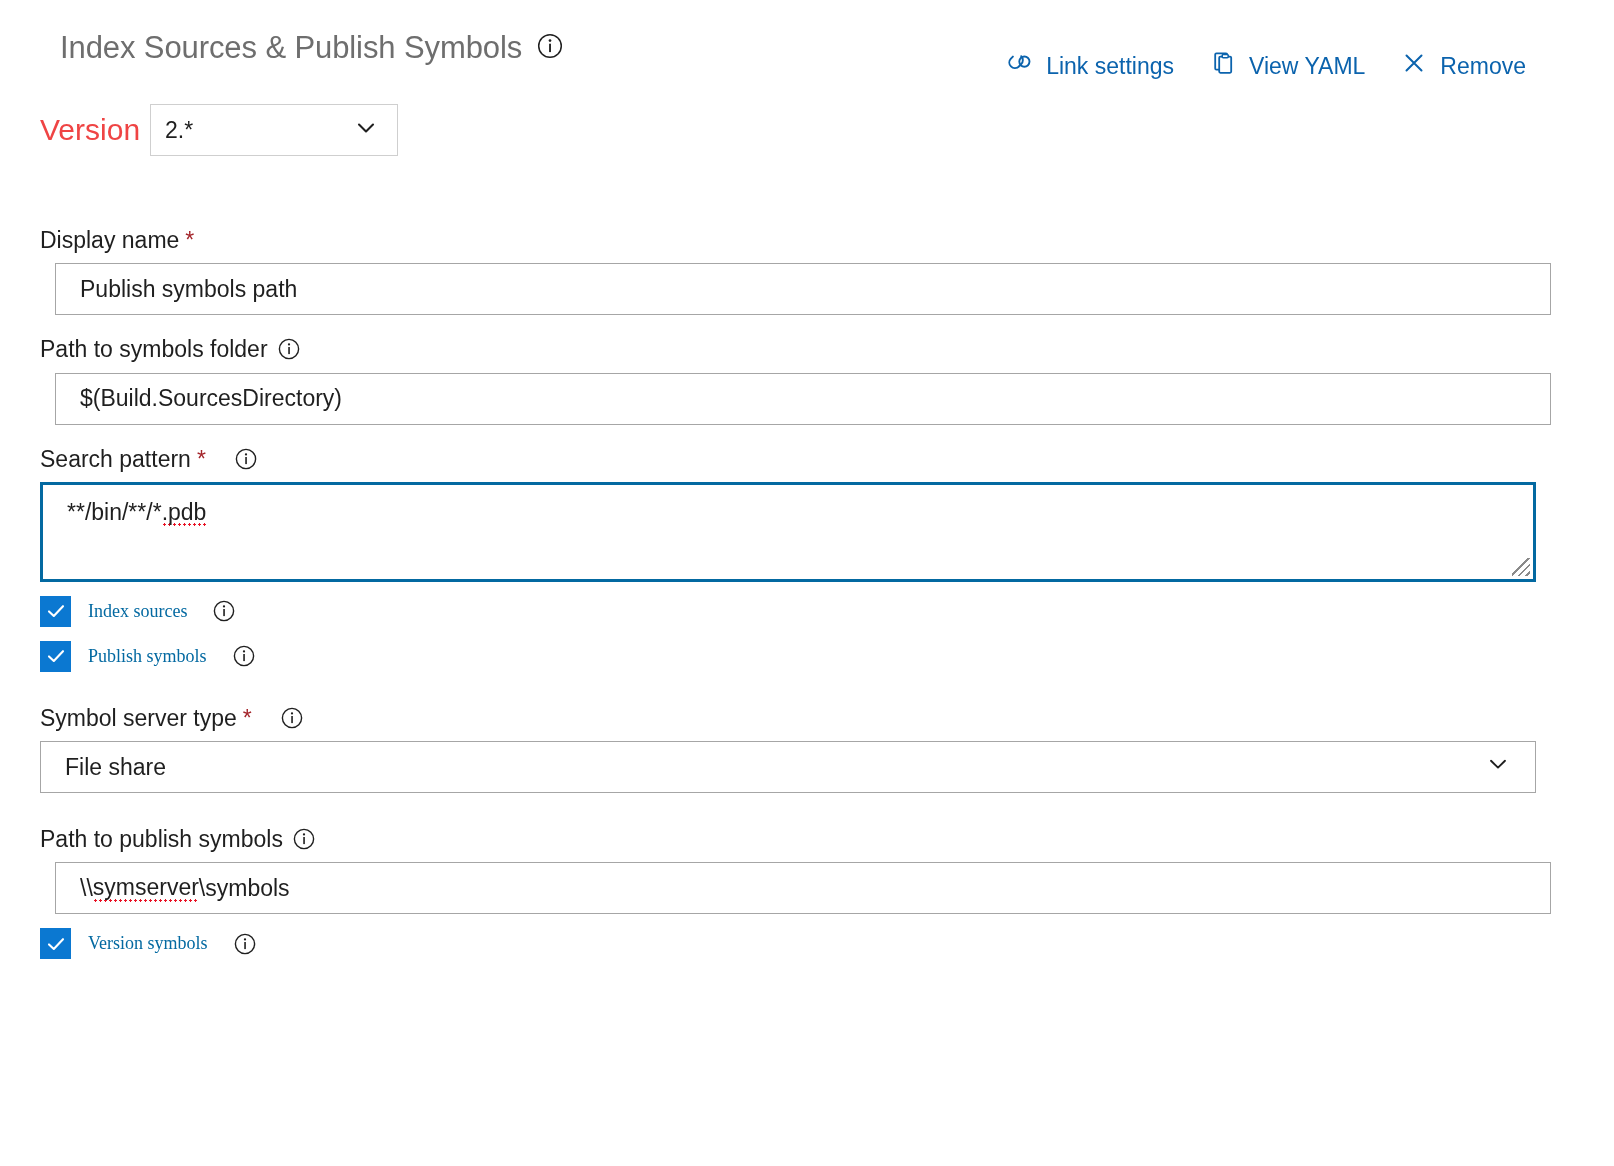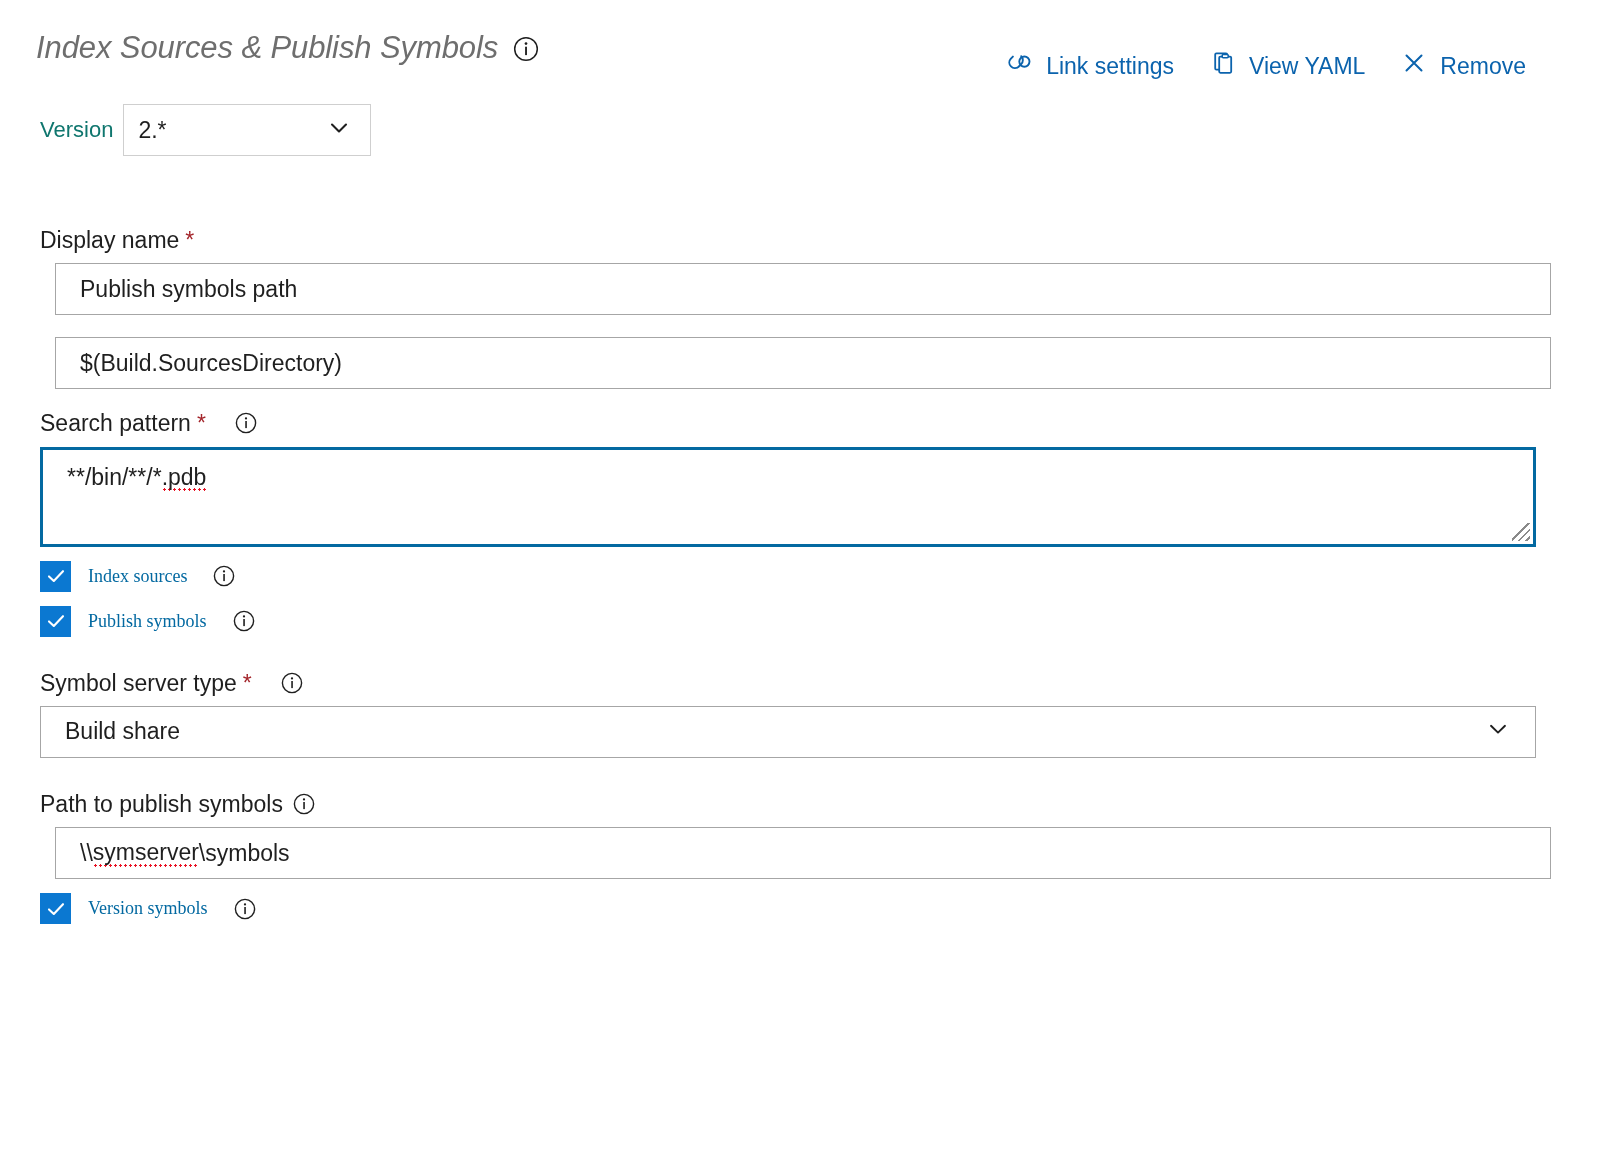--- a/index.html
+++ b/index.html
@@ -12,43 +12,43 @@
     overflow: hidden;
   }
   .page { position: relative; width: 1614px; height: 1166px; padding: 0; }
 
   
   .header-row {
     position: absolute; left: 0; top: 0; width: 1614px; height: 92px;
     display: flex; align-items: flex-start;
   }
   .title-wrap {
-    display: flex; align-items: flex-end; gap: 14px;
-    margin-left: 36px; margin-top: 32px; font-style: italic;
+    display: flex; align-items: flex-start; gap: 14px;
+    margin-left: 60px; margin-top: 32px;
   }
   .page-title {
     font-size: 31px; font-weight: 400; color: #6e6e6e;
     letter-spacing: -0.1px; line-height: 1;
   }
   .actions {
     position: absolute; right: 88px; top: 32px;
     display: flex; align-items: center; gap: 34px; margin-top: 16px;
   }
   .action-link {
     display: flex; align-items: center; gap: 11px;
     color: #0b63ad; font-size: 23px; cursor: pointer; white-space: nowrap;
   }
   .action-link .lbl { line-height: 1; }
 
   
   .version-row {
     position: absolute; left: 40px; top: 104px;
     display: flex; align-items: center; gap: 10px;
   }
-  .version-label { font-size: 22px; color: #0f766e; }
+  .version-label { font-size: 30px; color: #ef4444; }
   .version-select {
     width: 248px; height: 52px; border: 1px solid #cfcfcf; background: #fff;
     display: flex; align-items: center; justify-content: space-between;
     padding: 0 16px 0 14px; cursor: pointer;
   }
   .version-select .val { font-size: 23px; color: #1f1f1f; }
 
   
   .form { position: absolute; left: 40px; top: 228px; width: 1496px; }
   .field { margin-bottom: 0; }
@@ -189,20 +189,30 @@
         <span class="req">*</span>
       </div>
       <div class="txt-input">
         <span>Publish symbols path</span>
       </div>
     </div>
 
     <div class="gap-a"></div>
 
     <div class="field">
+      <div class="field-label">
+        <span>Path to symbols folder</span>
+        <span class="info-icon">
+          <svg width="24" height="24" viewBox="0 0 24 24">
+            <circle cx="12" cy="12" r="9.6" fill="none" stroke="#1f1f1f" stroke-width="1.4"></circle>
+            <circle cx="12" cy="7.4" r="1.15" fill="#1f1f1f"></circle>
+            <rect x="11.25" y="10" width="1.6" height="7.1" fill="#1f1f1f"></rect>
+          </svg>
+        </span>
+      </div>
       <div class="txt-input">
         <span>$(Build.SourcesDirectory)</span>
       </div>
     </div>
 
     <div class="gap-a"></div>
 
     <div class="field">
       <div class="field-label">
         <span>Search pattern</span>
@@ -267,21 +277,21 @@
         <span class="sp"></span>
         <span class="info-icon">
           <svg width="24" height="24" viewBox="0 0 24 24">
             <circle cx="12" cy="12" r="9.6" fill="none" stroke="#1f1f1f" stroke-width="1.4"></circle>
             <circle cx="12" cy="7.4" r="1.15" fill="#1f1f1f"></circle>
             <rect x="11.25" y="10" width="1.6" height="7.1" fill="#1f1f1f"></rect>
           </svg>
         </span>
       </div>
       <div class="select-input">
-        <span>Build share</span>
+        <span>File share</span>
         <span>
           <svg width="30" height="30" viewBox="0 0 30 30">
             <path d="M8 11.8 L15 18.6 L22 11.8" fill="none" stroke="#1f1f1f" stroke-width="1.9" stroke-linecap="round" stroke-linejoin="round"></path>
           </svg>
         </span>
       </div>
     </div>
 
     <div class="gap-d"></div>
 

